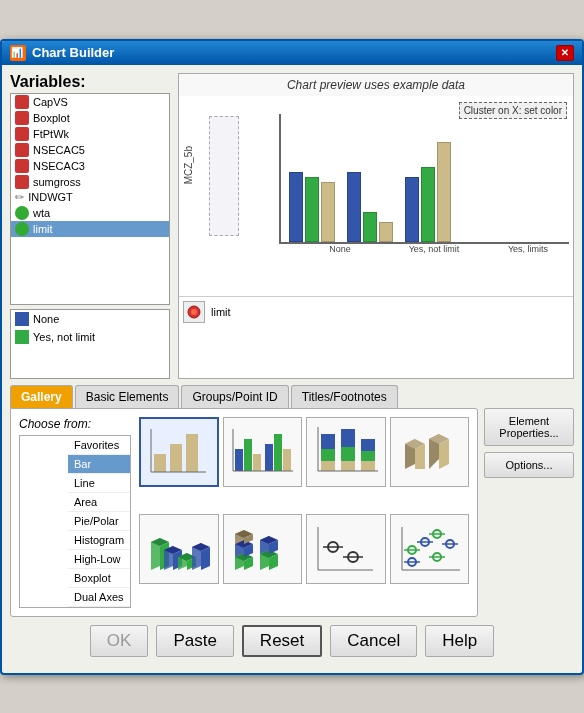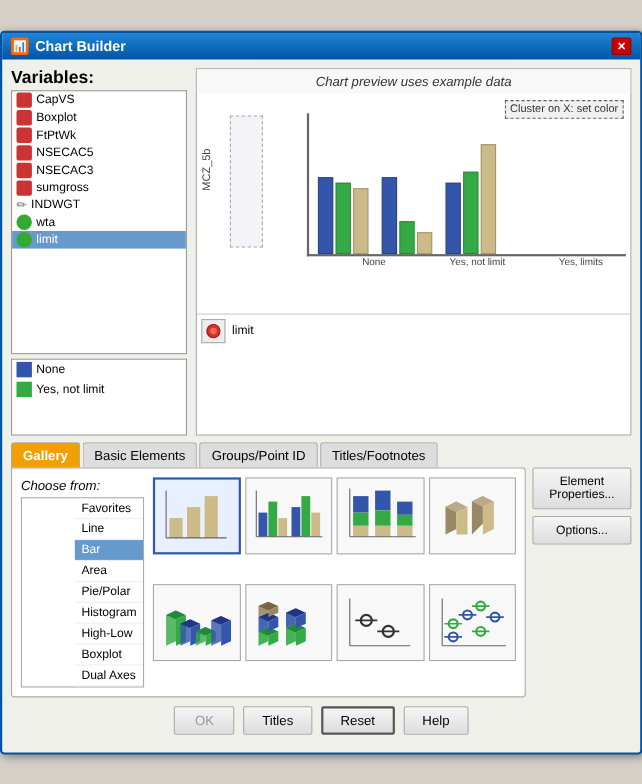--- a/index.html
+++ b/index.html
@@ -66,21 +66,21 @@
       flex-shrink: 0;
     }
     .variables-label {
       font-size: 16px;
       font-weight: bold;
       margin-bottom: 2px;
     }
     .var-list-container {
       border: 1px solid #999;
       background: white;
-      height: 240px;
+      height: 212px;
       overflow-y: auto;
       position: relative;
     }
     .var-list {
       list-style: none;
     }
     .var-item {
       display: flex;
       align-items: center;
       padding: 1px 4px;
@@ -271,21 +271,21 @@
       display: flex;
       justify-content: center;
       gap: 8px;
       padding: 8px;
     }
     .action-btn {
       padding: 4px 16px;
       border: 1px solid #aaa;
       background: linear-gradient(to bottom, #f5f5f5, #ddd);
       cursor: pointer;
-      font-size: 12px;
+      font-size: 17px;
       border-radius: 2px;
       min-width: 55px;
     }
     .action-btn:disabled { color: #999; cursor: default; }
     .action-btn.default-btn {
       border: 2px solid #555;
     }
   </style>
 </head>
 <body>
@@ -416,22 +416,22 @@
       <div class="tab">Titles/Footnotes</div>
     </div>
 
     <div style="display:flex;gap:6px;">
       <div class="main-panel" style="flex:1;">
 
         <div class="gallery-left">
           <div class="choose-from">Choose from:</div>
           <ul class="gallery-list">
             <li class="gallery-item">Favorites</li>
+            <li class="gallery-item selected">Bar</li>
             <li class="gallery-item">Line</li>
-            <li class="gallery-item selected">Bar</li>
             <li class="gallery-item">Area</li>
             <li class="gallery-item">Pie/Polar</li>
             <li class="gallery-item">Histogram</li>
             <li class="gallery-item">High-Low</li>
             <li class="gallery-item">Boxplot</li>
             <li class="gallery-item">Dual Axes</li>
           </ul>
         </div>
 
         <div class="chart-thumbnails">
@@ -550,18 +550,19 @@
       </div>
 
       <div class="right-panel">
         <button class="side-btn">Element<br>Properties...</button>
         <button class="side-btn">Options...</button>
       </div>
     </div>
 
     <div class="bottom-buttons">
       <button class="action-btn" disabled="">OK</button>
-      <button class="action-btn">Titles</button>
+      <button class="action-btn">Paste</button>
       <button class="action-btn default-btn">Reset</button>
+      <button class="action-btn">Cancel</button>
       <button class="action-btn">Help</button>
     </div>
   </div>
 </div>
 
 </body></html>

